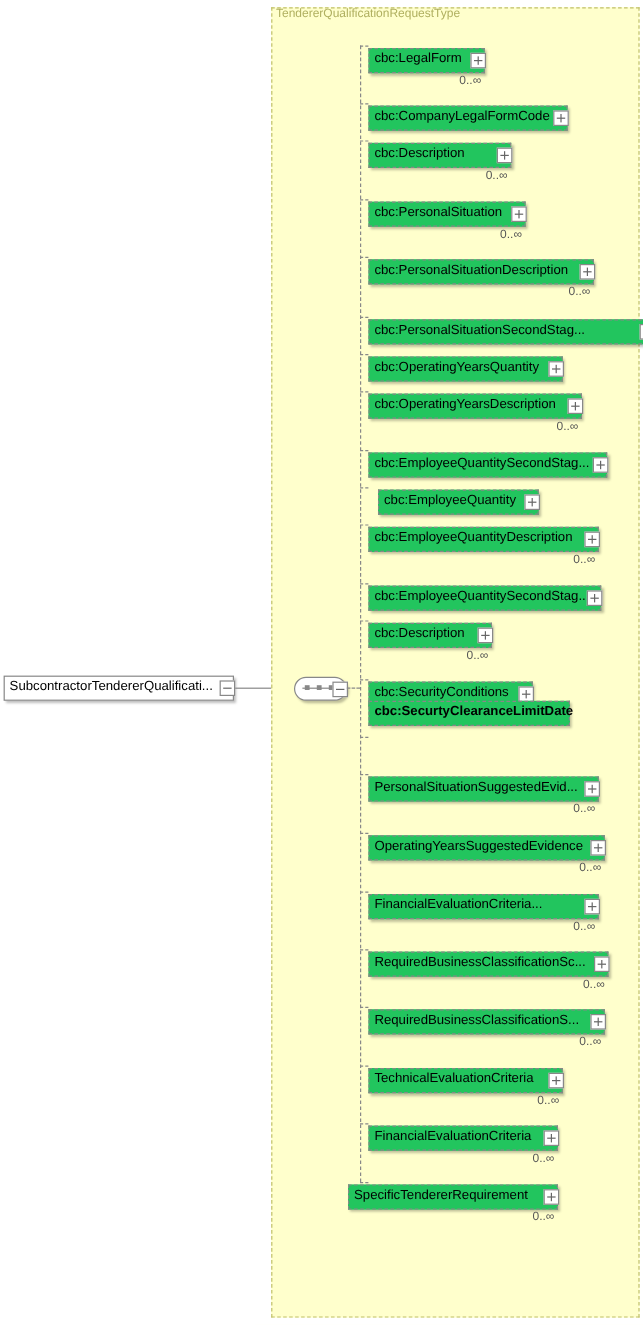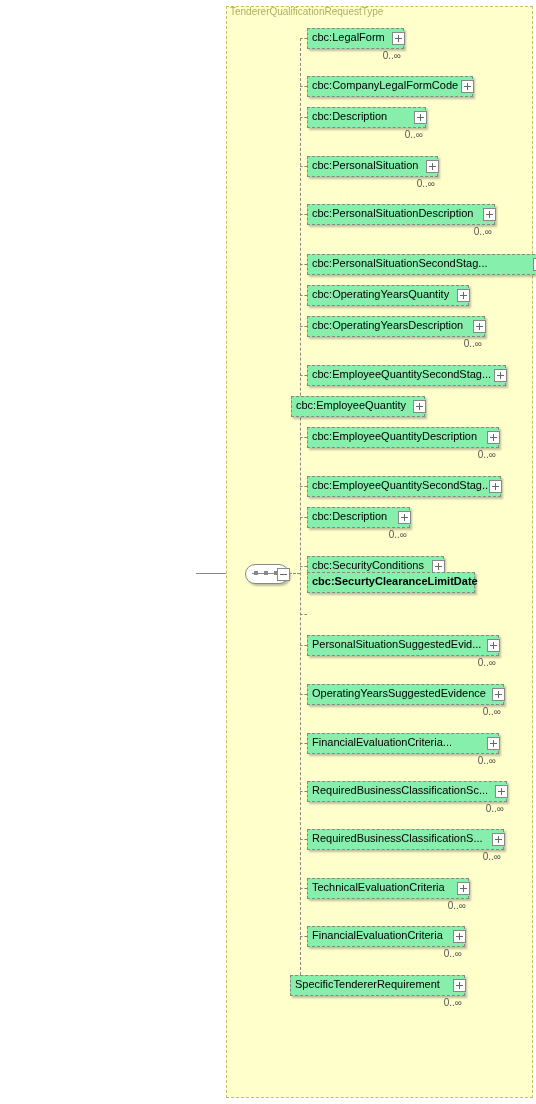--- a/index.html
+++ b/index.html
@@ -114,23 +114,24 @@
     right: -2px;
     top: 3px;
     width: 11px; height: 11px;
     background:#fff; border:1px solid #888;
   }
   .seq .expbox::before { content:""; position:absolute; left:2px; top:5px; width:7px; height:1px; background:#666; }
 
   
   .child {
     position: absolute;
-    background: #86efac;
+    background: #22c55e;
     box-shadow: 2px 2px 2px rgba(0,0,0,0.25);
     height: 19px;
+    margin-top: 12px;
   }
   .child.dashed { border: 1px dashed #888; }
   .child .lbl {
     position: absolute;
     left: 4px;
     top: 2px;
     white-space: nowrap;
   }
   .child .expbox {
     position:absolute;
@@ -156,20 +157,24 @@
     position:absolute;
     height:0;
     border-top:1px dashed #888;
   }
 </style>
 </head>
 <body>
 
 <div class="canvas">
 
+  <div class="root-el">
+    <span class="lbl">SubcontractorTendererQualificati...</span>
+    <span class="expbox"></span>
+  </div>
 
   <div class="hline" style="left:196px; top:573px; width:49px;"></div>
 
   <div class="type-box">
     <span class="type-title">TendererQualificationRequestType</span>
   </div>
 
   <div class="seq">
     <span class="d d1"></span>
     <span class="d d2"></span>
@@ -226,21 +231,21 @@
         <span class="lbl">cbc:OperatingYearsDescription</span>
         <span class="expbox"></span>
         <span class="card">0..∞</span>
       </div>
       <div class="stub" style="left: 300px; top: 375px; width: 7px;"></div>
       <div class="child dashed" style="left: 307px; top: 365px; width: 197px;">
         <span class="lbl">cbc:EmployeeQuantitySecondStag...</span>
         <span class="expbox"></span>
       </div>
       <div class="stub" style="left: 300px; top: 406px; width: 7px;"></div>
-      <div class="child dashed" style="left: 291px; top: 396px; width: 132px;">
+      <div class="child dashed" style="left: 315px; top: 396px; width: 132px;">
         <span class="lbl">cbc:EmployeeQuantity</span>
         <span class="expbox"></span>
       </div>
       <div class="stub" style="left: 300px; top: 437px; width: 7px;"></div>
       <div class="child dashed" style="left: 307px; top: 427px; width: 190px;">
         <span class="lbl">cbc:EmployeeQuantityDescription</span>
         <span class="expbox"></span>
         <span class="card">0..∞</span>
       </div>
       <div class="stub" style="left: 300px; top: 486px; width: 7px;"></div>

